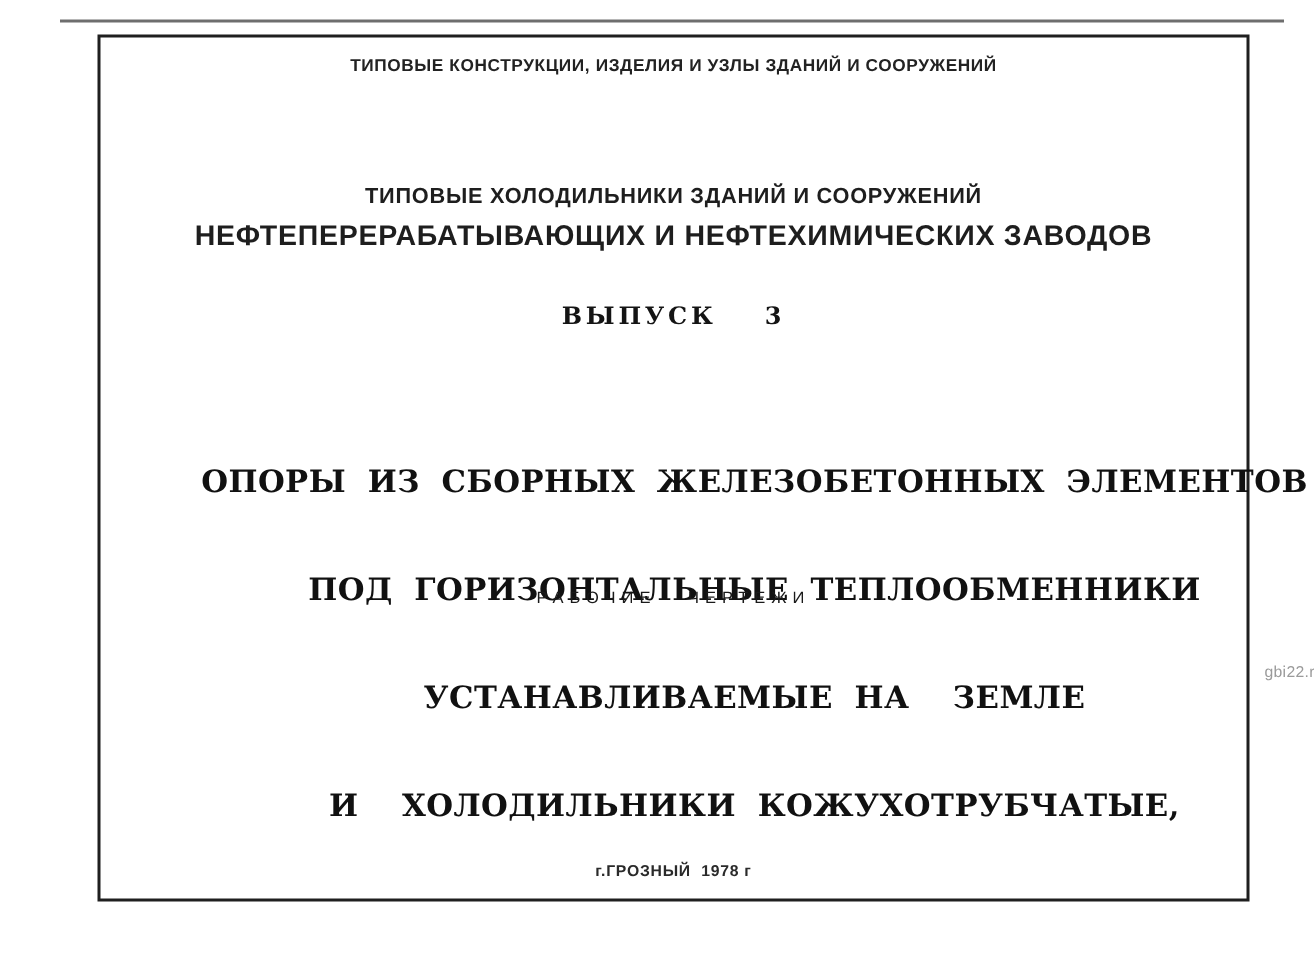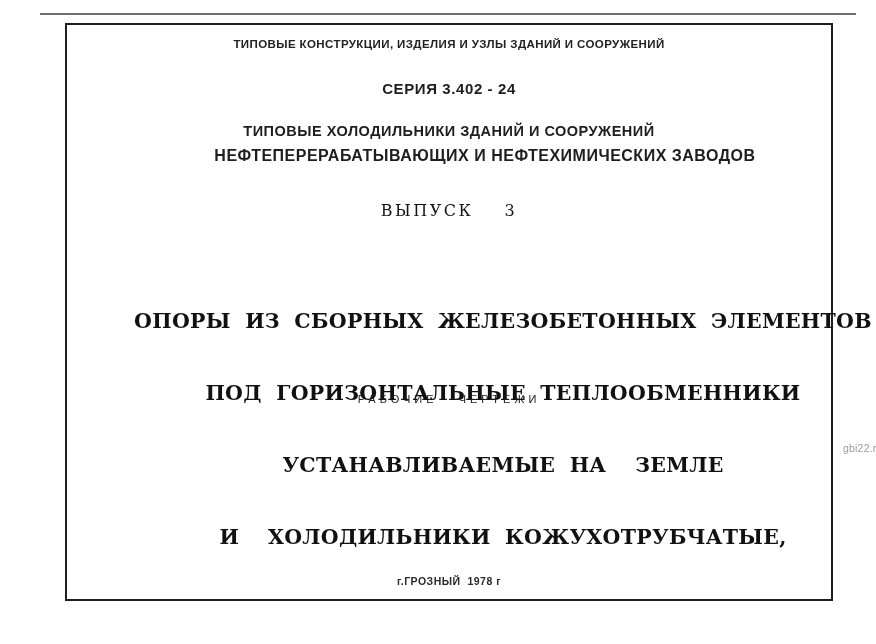--- a/index.html
+++ b/index.html
@@ -56,31 +56,30 @@
   }
   .org-line1 {
     top: 123px;
     font-size: 14.5px;
     font-weight: bold;
     letter-spacing: 0.5px;
     color: #1e1e1e;
   }
   .org-line2 {
     top: 147px;
-    font-size: 16px;
+    font-size: 19px;
     font-weight: bold;
     letter-spacing: 0.5px;
     color: #1e1e1e;
-    padding-left: 36px;
   }
   .issue {
     top: 201px;
     font-family: "DejaVu Serif", serif;
     font-size: 16px;
-    font-weight: normal;
+    font-weight: bold;
     letter-spacing: 2.5px;
     word-spacing: 8px;
     color: #141414;
   }
   .main-title {
     position: absolute;
     left: 65px;
     top: 261px;
     width: 876px;
     text-align: center;
@@ -121,21 +120,20 @@
 <body>
 
 <div class="page">
 
   <div class="top-rule"></div>
 
   <div class="frame"></div>
 
   <div class="t header-line">ТИПОВЫЕ КОНСТРУКЦИИ, ИЗДЕЛИЯ И УЗЛЫ ЗДАНИЙ И СООРУЖЕНИЙ</div>
 
-  <div class="t series">СЕРИЯ 3.402 - 24</div>
 
   <div class="t org-line1">ТИПОВЫЕ ХОЛОДИЛЬНИКИ ЗДАНИЙ И СООРУЖЕНИЙ</div>
 
   <div class="t org-line2">НЕФТЕПЕРЕРАБАТЫВАЮЩИХ И НЕФТЕХИМИЧЕСКИХ ЗАВОДОВ</div>
 
   <div class="t issue">ВЫПУСК  3</div>
 
   <div class="main-title">
     <div>ОПОРЫ ИЗ СБОРНЫХ ЖЕЛЕЗОБЕТОННЫХ ЭЛЕМЕНТОВ</div>
     <div>ПОД ГОРИЗОНТАЛЬНЫЕ ТЕПЛООБМЕННИКИ</div>

